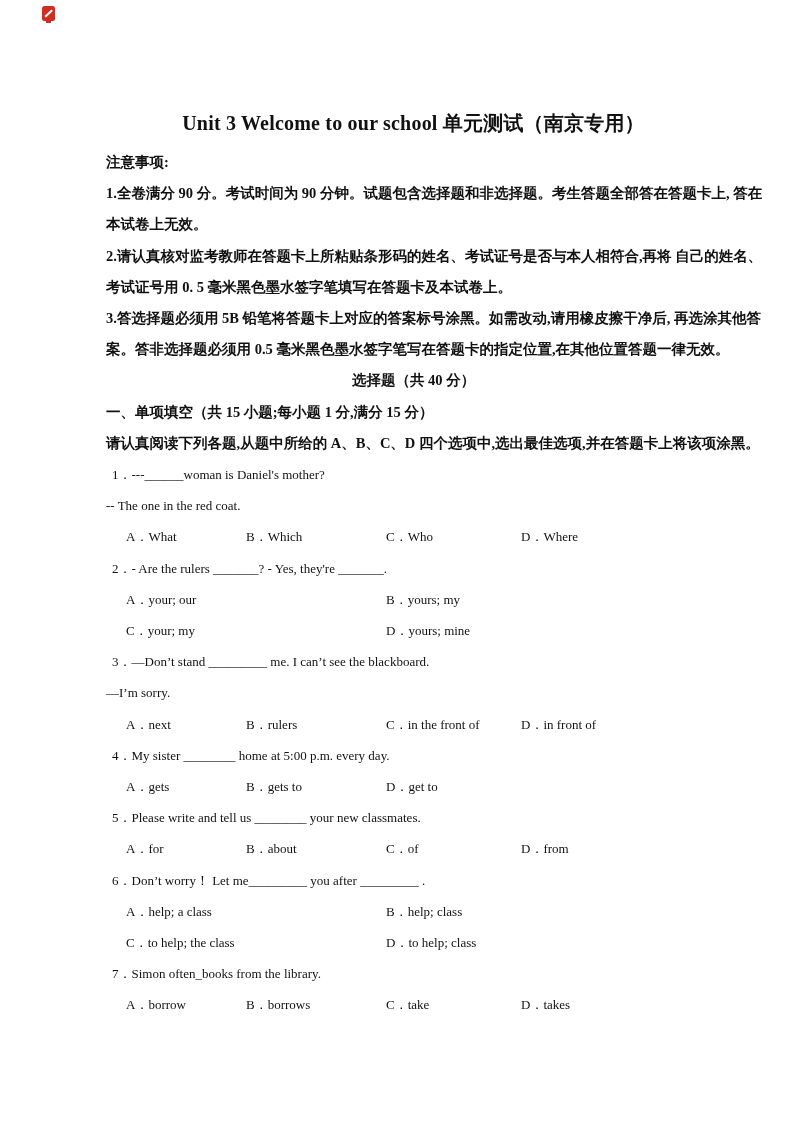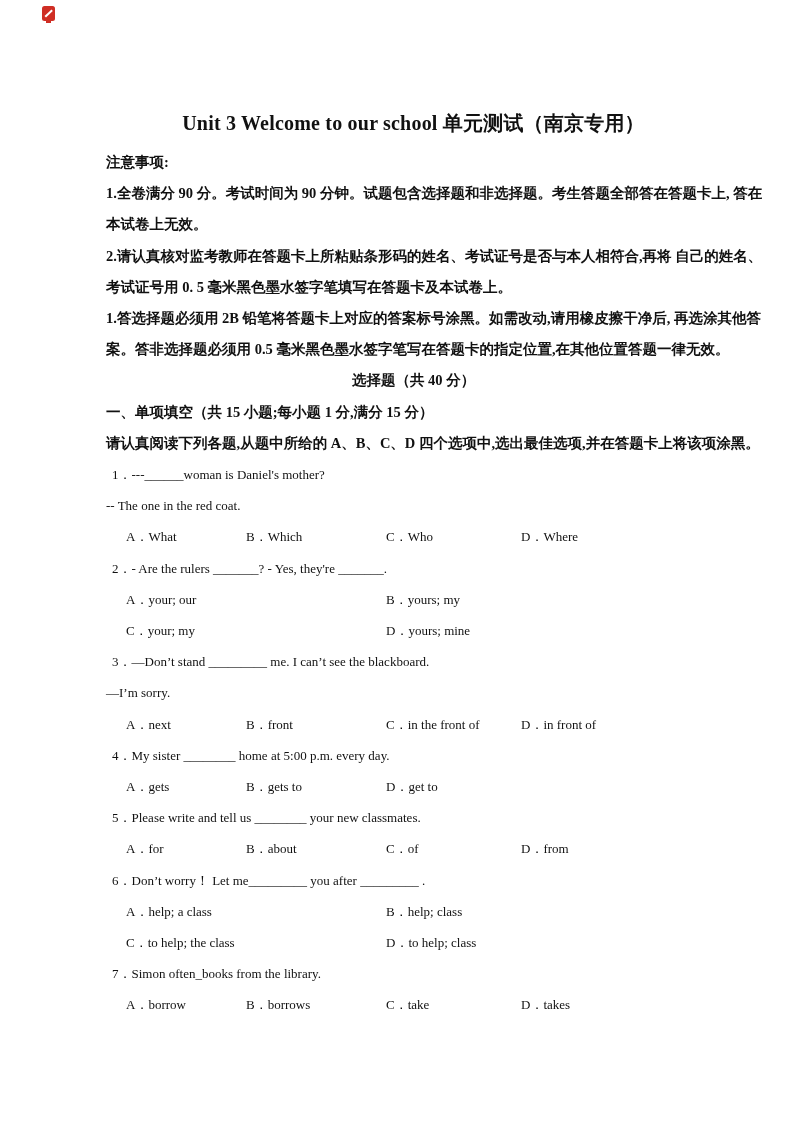--- a/index.html
+++ b/index.html
@@ -73,21 +73,21 @@
   </div>
 
   <h1 class="title">Unit 3 Welcome to our school 单元测试（南京专用）</h1>
 
   <div class="ln zh notice-label">注意事项:</div>
 
   <div class="ln zh">1.全卷满分 90 分。考试时间为 90 分钟。试题包含选择题和非选择题。考生答题全部答在答题卡上, 答在</div>
   <div class="ln zh">本试卷上无效。</div>
   <div class="ln zh">2.请认真核对监考教师在答题卡上所粘贴条形码的姓名、考试证号是否与本人相符合,再将 自己的姓名、</div>
   <div class="ln zh">考试证号用 0. 5 毫米黑色墨水签字笔填写在答题卡及本试卷上。</div>
-  <div class="ln zh">1.答选择题必须用 2B 铅笔将答题卡上对应的答案标号涂黑。如需改动,请用橡皮擦干净后, 再选涂其他答</div>
+  <div class="ln zh">3.答选择题必须用 5B 铅笔将答题卡上对应的答案标号涂黑。如需改动,请用橡皮擦干净后, 再选涂其他答</div>
   <div class="ln zh">案。答非选择题必须用 0.5 毫米黑色墨水签字笔写在答题卡的指定位置,在其他位置答题一律无效。</div>
 
   <div class="ln zh center">选择题（共 40 分）</div>
   <div class="ln zh">一、单项填空（共 15 小题;每小题 1 分,满分 15 分）</div>
   <div class="ln zh">请认真阅读下列各题,从题中所给的 A、B、C、D 四个选项中,选出最佳选项,并在答题卡上将该项涂黑。</div>
 
   <div class="ln stem">1．---______woman is Daniel's mother?</div>
   <div class="ln cont">-- The one in the red coat.</div>
   <div class="ln optrow four">
     <span class="c1">A．What</span>
@@ -103,21 +103,21 @@
   </div>
   <div class="ln optrow two">
     <span class="c1">C．your; my</span>
     <span class="c2">D．yours; mine</span>
   </div>
 
   <div class="ln stem">3．—Don’t stand _________ me. I can’t see the blackboard.</div>
   <div class="ln cont">—I’m sorry.</div>
   <div class="ln optrow four">
     <span class="c1">A．next</span>
-    <span class="c2">B．front</span>
+    <span class="c2">B．rulers</span>
     <span class="c3">C．in the front of</span>
     <span class="c4">D．in front of</span>
   </div>
 
   <div class="ln stem">4．My sister ________ home at 5:00 p.m. every day.</div>
   <div class="ln optrow four">
     <span class="c1">A．gets</span>
     <span class="c2">B．gets to</span>
     <span class="c4">D．get to</span>
   </div>

